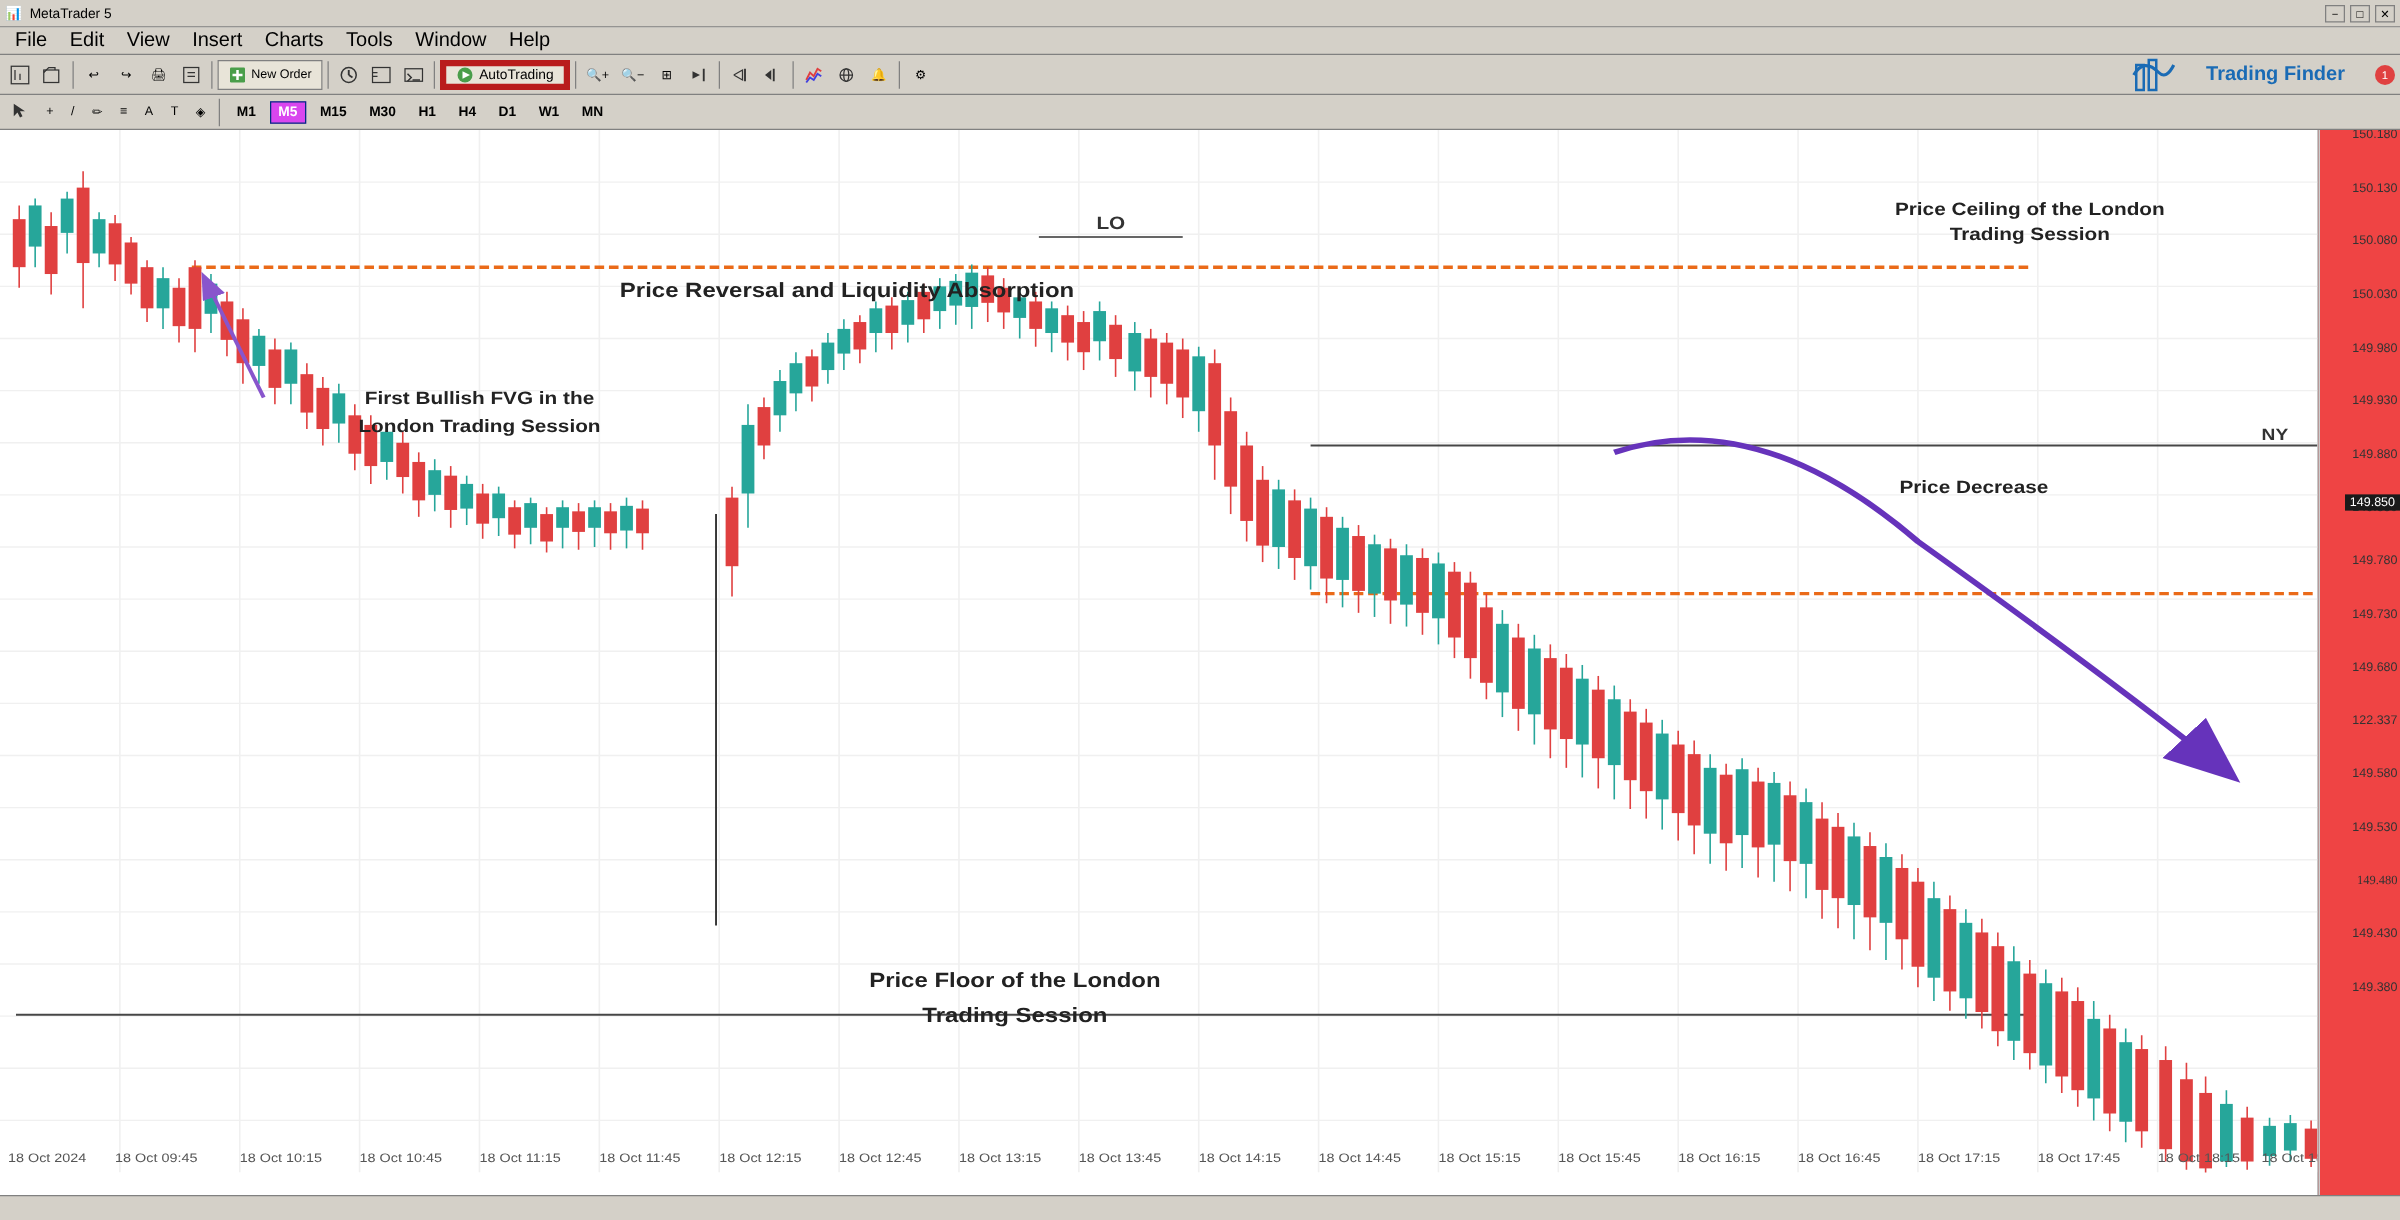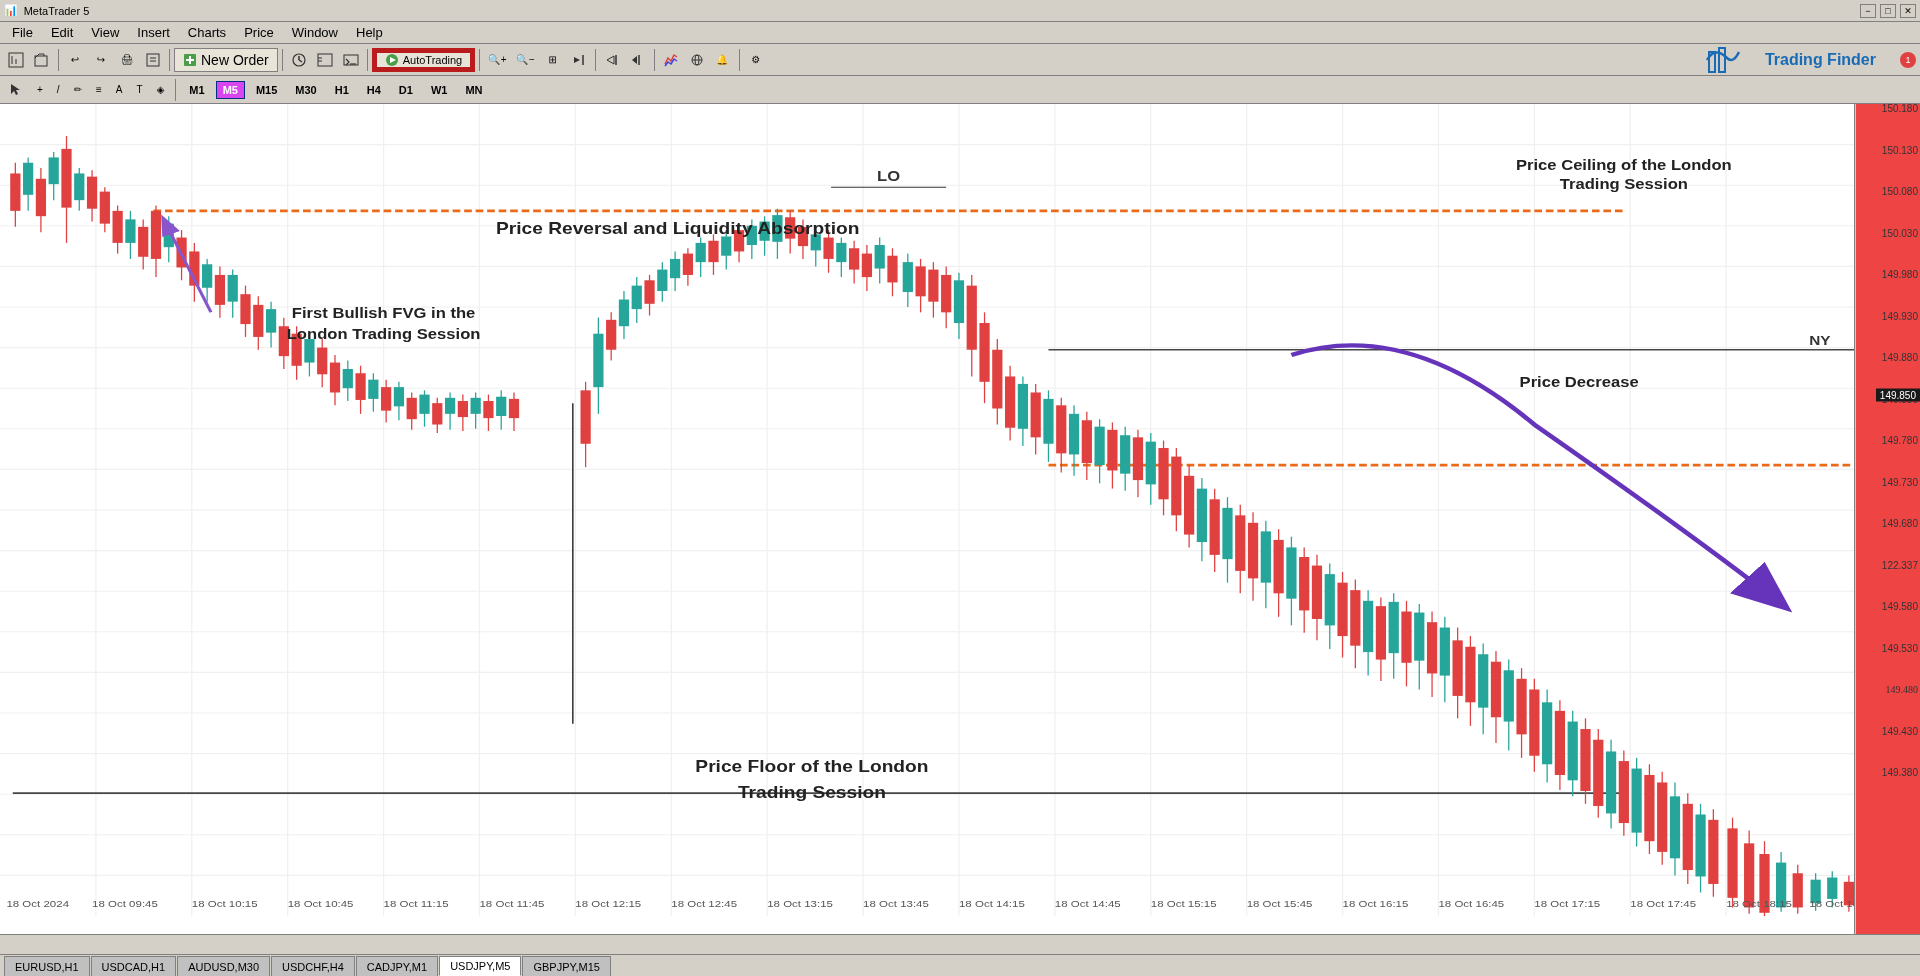--- a/index.html
+++ b/index.html
@@ -12,34 +12,34 @@
     }
     #titlebar-left { display: flex; align-items: center; gap: 6px; font-size: 11px; }
     #titlebar-right { display: flex; gap: 4px; }
     .title-btn { width: 16px; height: 14px; background: #d4d0c8; border: 1px solid #808080; font-size: 9px; display: flex; align-items: center; justify-content: center; cursor: pointer; }
 
     
     #menubar {
       height: 22px; background: #d4d0c8; display: flex; align-items: center; padding: 0 4px;
       border-bottom: 1px solid #808080; gap: 2px;
     }
-    .menu-item { padding: 2px 8px; font-size: 13px; cursor: pointer; }
+    .menu-item { padding: 2px 8px; font-size: 16px; cursor: pointer; }
 
     
     #toolbar {
       height: 32px; background: #d4d0c8; display: flex; align-items: center; padding: 2px 4px;
       border-bottom: 1px solid #808080; gap: 2px; flex-wrap: nowrap;
     }
     .tb-btn {
       height: 26px; min-width: 24px; background: #d4d0c8; border: 1px solid transparent;
       display: flex; align-items: center; justify-content: center; cursor: pointer; padding: 0 3px; font-size: 10px;
     }
     .tb-separator { width: 1px; height: 22px; background: #808080; margin: 0 2px; }
     .new-order-btn {
-      background: #e8e4d8; border: 1px solid #808080; padding: 2px 8px; font-size: 14px;
+      background: #e8e4d8; border: 1px solid #808080; padding: 2px 8px; font-size: 10px;
       display: flex; align-items: center; gap: 4px; cursor: pointer; height: 24px;
     }
     .autotrading-btn {
       background: #e8e4d8; border: 5px solid #b91c1c; padding: 2px 8px; font-size: 11px;
       display: flex; align-items: center; gap: 4px; cursor: pointer; height: 24px;
     }
     .logo-area { margin-left: auto; display: flex; align-items: center; gap: 24px; }
 
     
     #drawtoolbar {
@@ -111,21 +111,21 @@
     <div class="title-btn">✕</div>
   </div>
 </div>
 
 <div id="menubar">
   <div class="menu-item">File</div>
   <div class="menu-item">Edit</div>
   <div class="menu-item">View</div>
   <div class="menu-item">Insert</div>
   <div class="menu-item">Charts</div>
-  <div class="menu-item">Price</div>
+  <div class="menu-item">Tools</div>
   <div class="menu-item">Window</div>
   <div class="menu-item">Help</div>
 </div>
 
 <div id="toolbar">
 
   <div class="tb-btn">
     <svg width="16" height="16" viewBox="0 0 16 16">
         <rect x="1" y="1" width="14" height="14" fill="none" stroke="#333" stroke-width="1"></rect>
         <line x1="4" y1="12" x2="4" y2="4" stroke="#333"></line>
@@ -755,23 +755,14 @@
       <div class="price-label" style="top:80.5%;">149.380</div>
 
       <div class="price-label-current" style="top:35%; right:0; font-size:10px;">149.850</div>
     </div>
   </div>
 
   <div id="statusbar">
     <span></span>
   </div>
 
-  <div id="bottomtabs">
-    <div class="btab">EURUSD,H1</div>
-    <div class="btab">USDCAD,H1</div>
-    <div class="btab">AUDUSD,M30</div>
-    <div class="btab">USDCHF,H4</div>
-    <div class="btab">CADJPY,M1</div>
-    <div class="btab active">USDJPY,M5</div>
-    <div class="btab">GBPJPY,M15</div>
-  </div>
 
 </div>
 
 </body></html>

